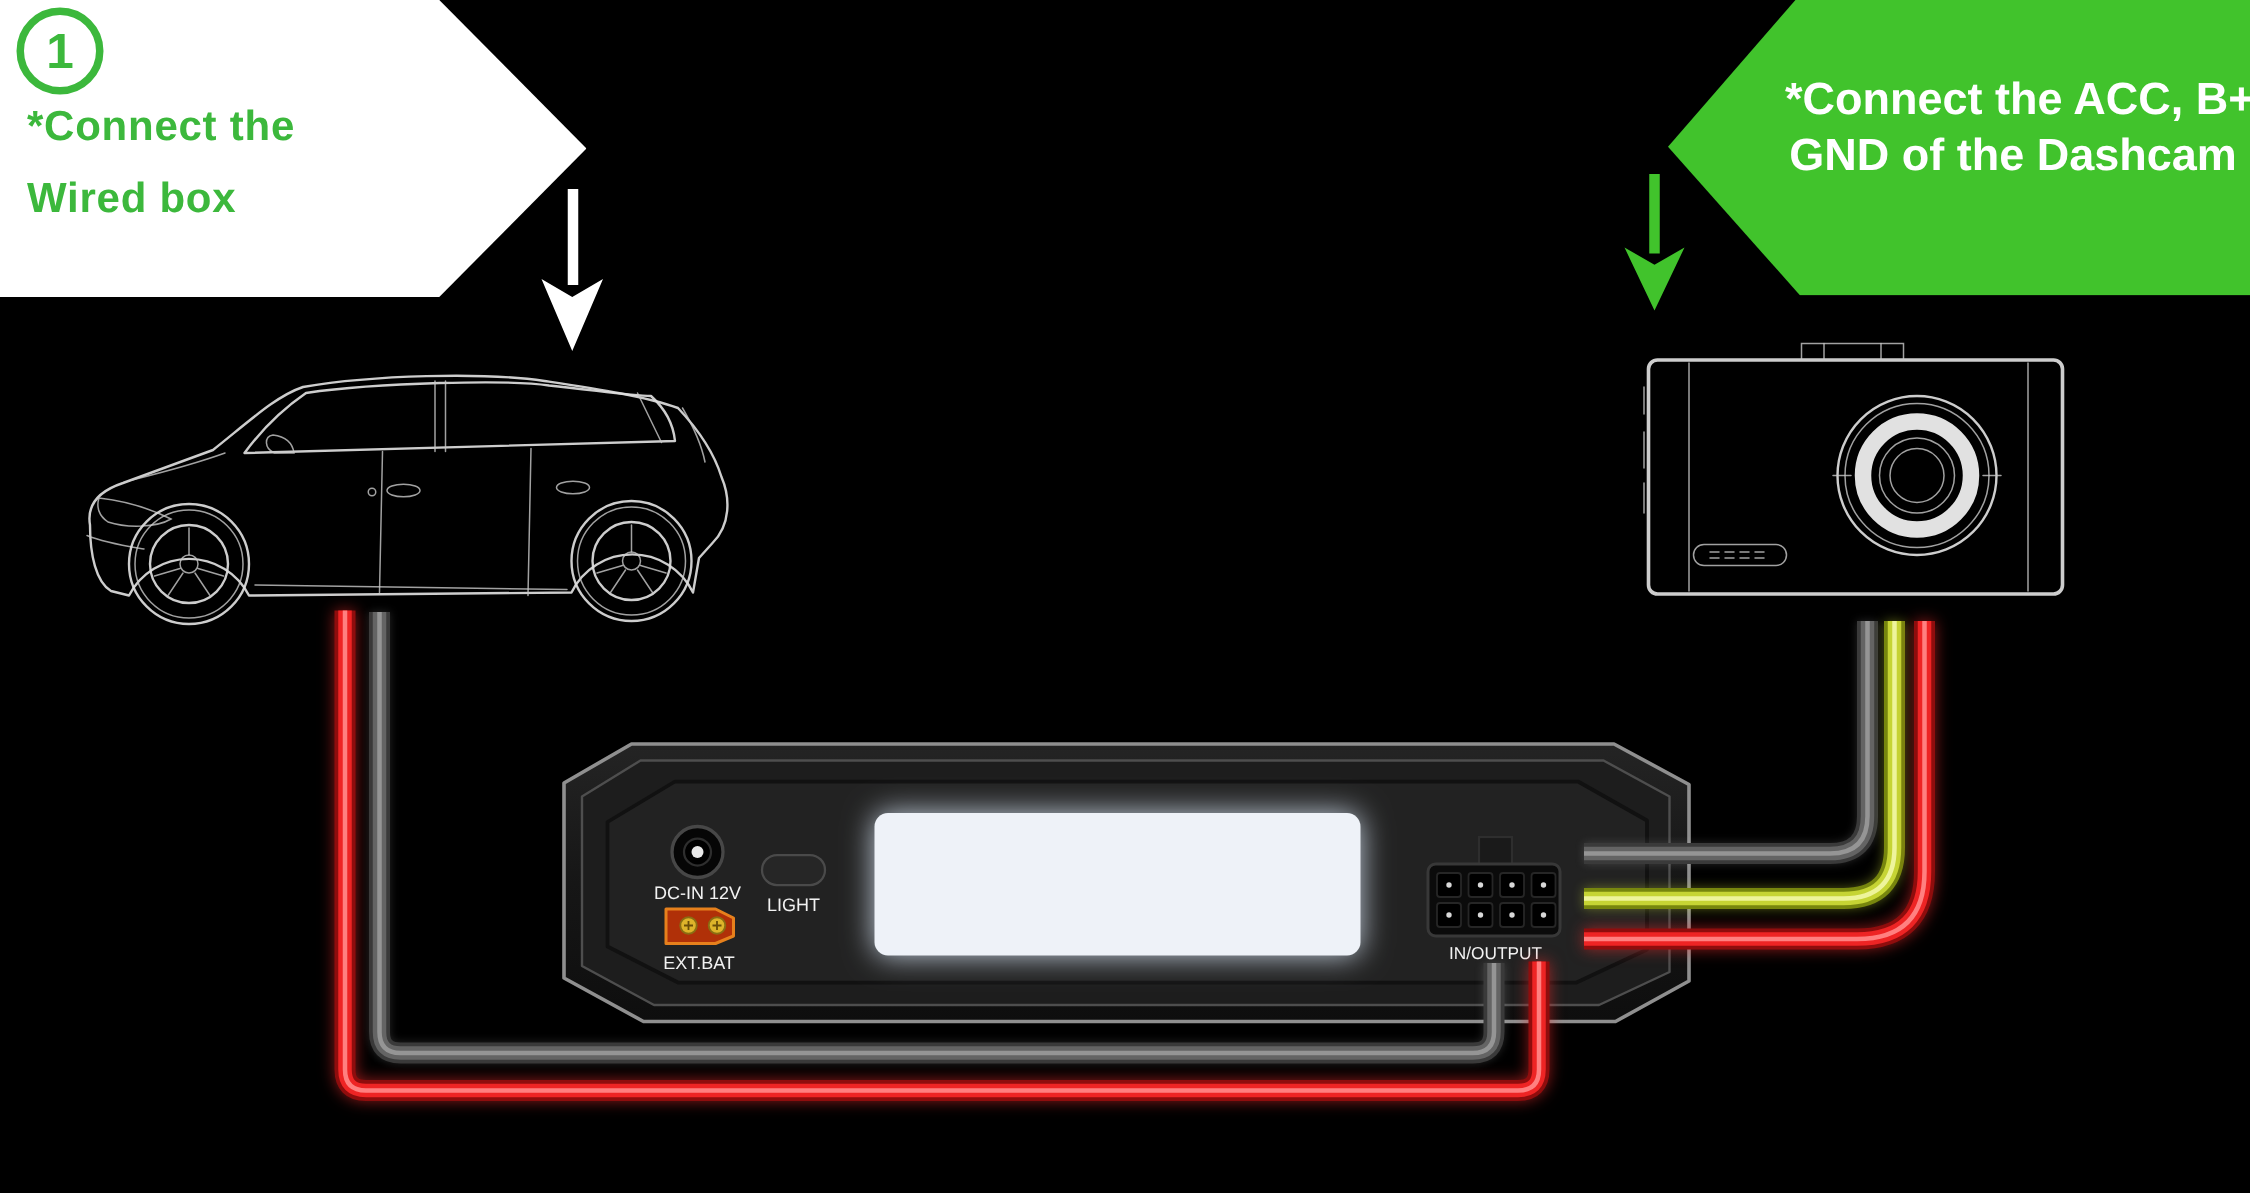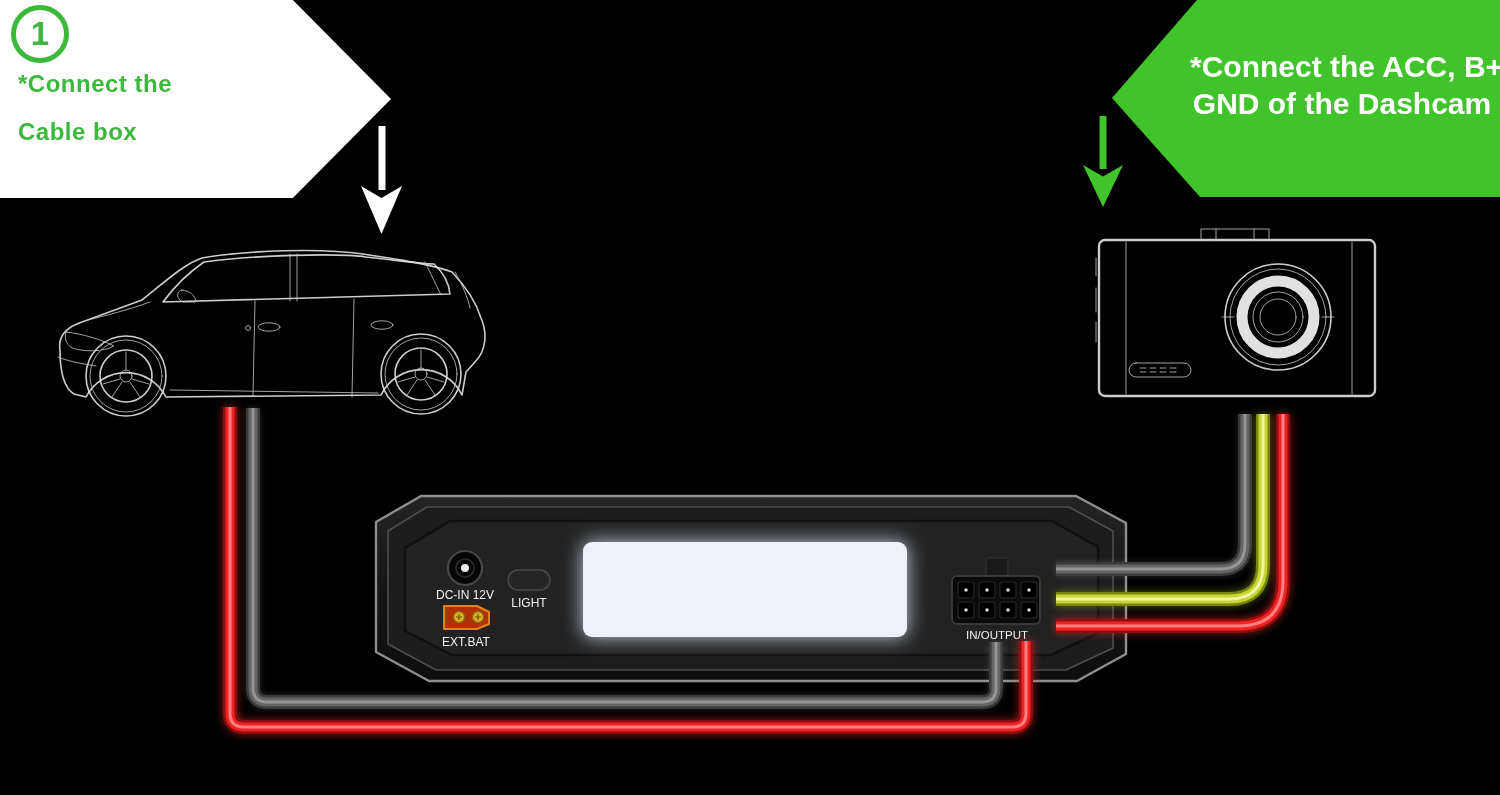--- a/index.html
+++ b/index.html
@@ -15,21 +15,21 @@
     clip-path:polygon(0 0,74.9% 0,100% 50%,74.9% 100%,0 100%);
   }
   .step-circle{
     position:absolute;left:11px;top:5px;width:48px;height:48px;
     border:5px solid #3cb83c;border-radius:50%;
     display:flex;align-items:center;justify-content:center;
     color:#3cb83c;font-size:33px;font-weight:700;
   }
   .banner-left .txt{
     position:absolute;left:18px;top:60px;
-    color:#3cb83c;font-size:24px;font-weight:700;line-height:48px;
+    color:#3cb83c;font-size:28px;font-weight:700;line-height:48px;
     letter-spacing:.5px;white-space:nowrap;
   }
   .banner-right{
     position:absolute;left:1112px;top:0;width:388px;height:197px;z-index:3;
     background:#41c32c;
     clip-path:polygon(21.9% 0,100% 0,100% 100%,22.7% 100%,0 49.7%);
   }
   .banner-right .txt{
     position:absolute;left:78px;right:6px;top:48px;text-align:center;
     color:#ffffff;font-size:30px;font-weight:700;line-height:37px;
@@ -204,21 +204,21 @@
       <path d="M1083,165 L1103,176.5 L1123,165 L1103,207 Z"></path>
     </g>
   </svg>
 
   <div class="banner-left">
     <div class="step-circle">
       <span>1</span>
     </div>
     <div class="txt">
       <div>*Connect the</div>
-      <div>Cable box</div>
+      <div>Wired box</div>
     </div>
   </div>
 
   <div class="banner-right">
     <div class="txt">
       <div>*Connect the ACC, B+,</div>
       <div>GND of the Dashcam</div>
     </div>
   </div>
 

